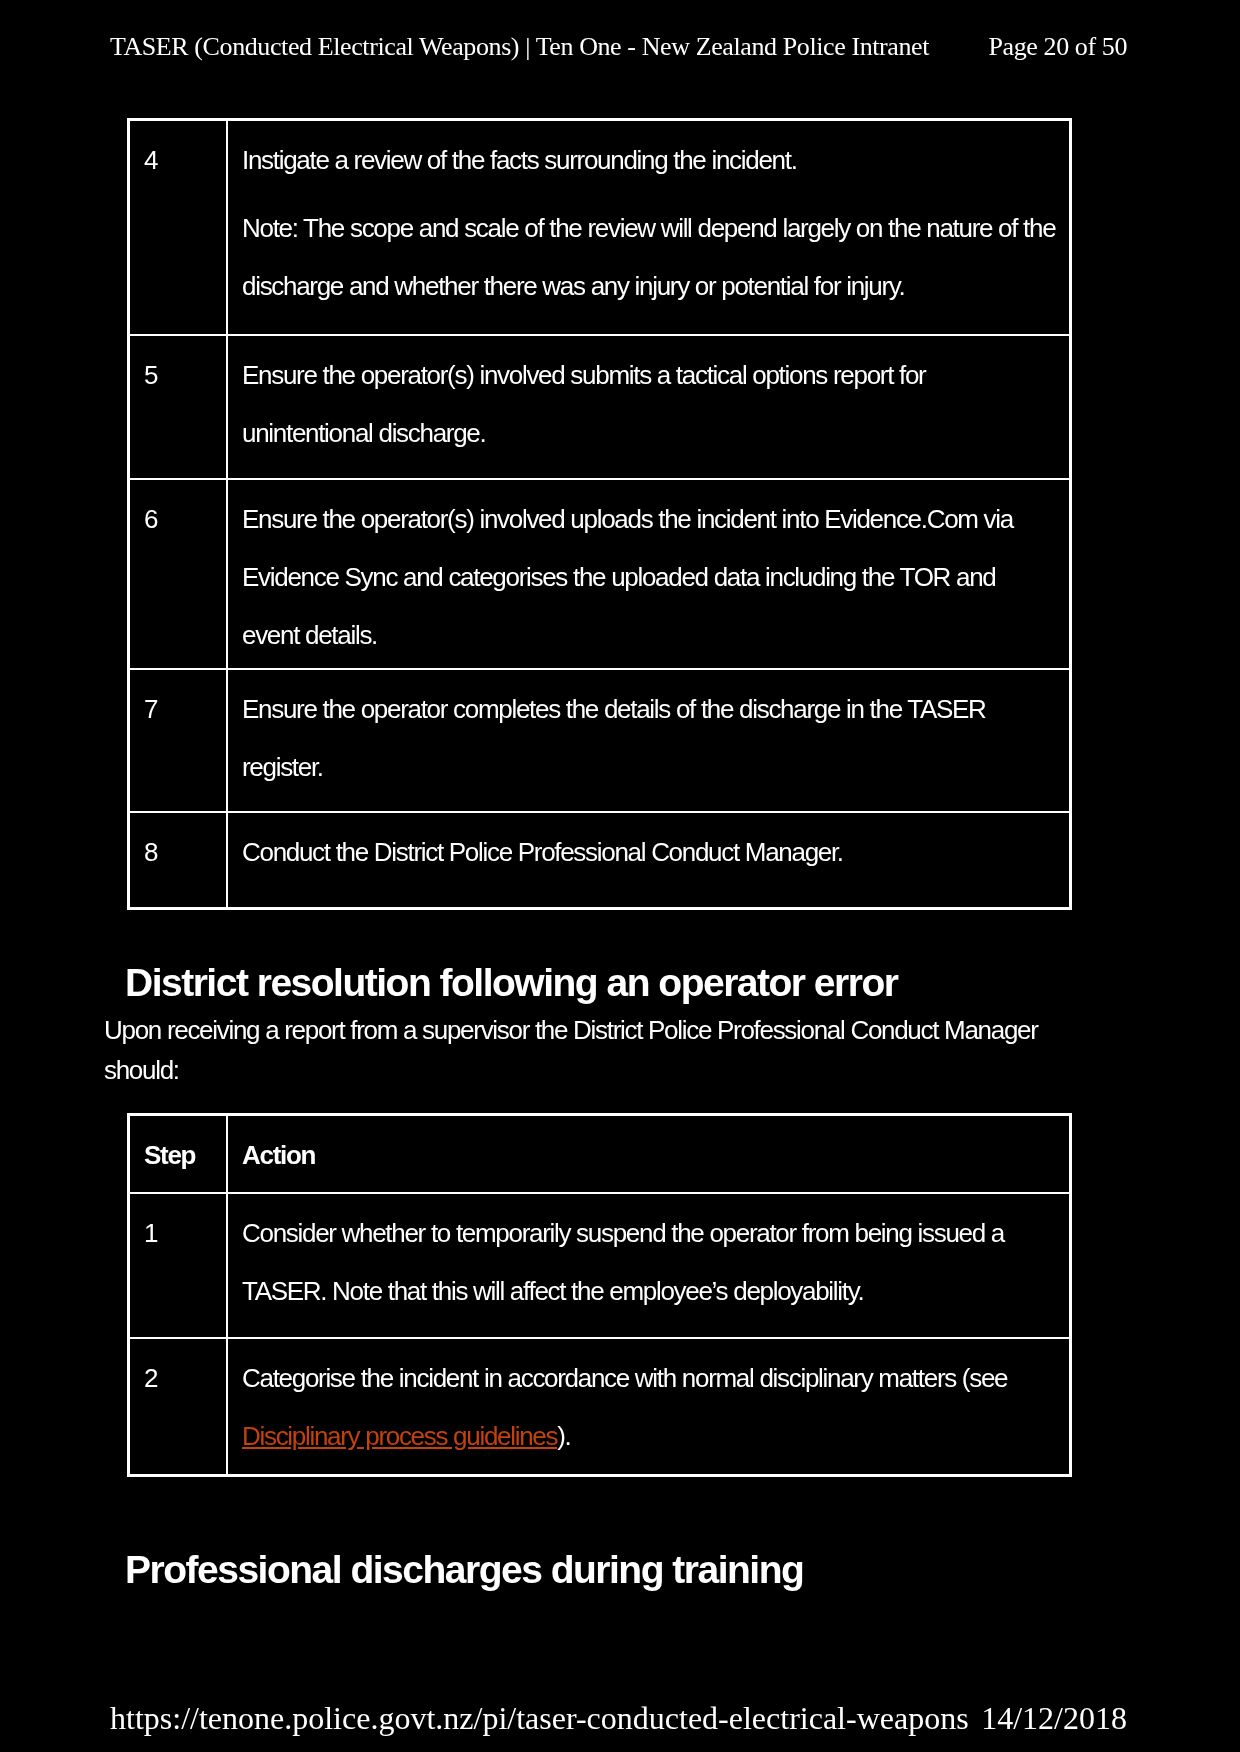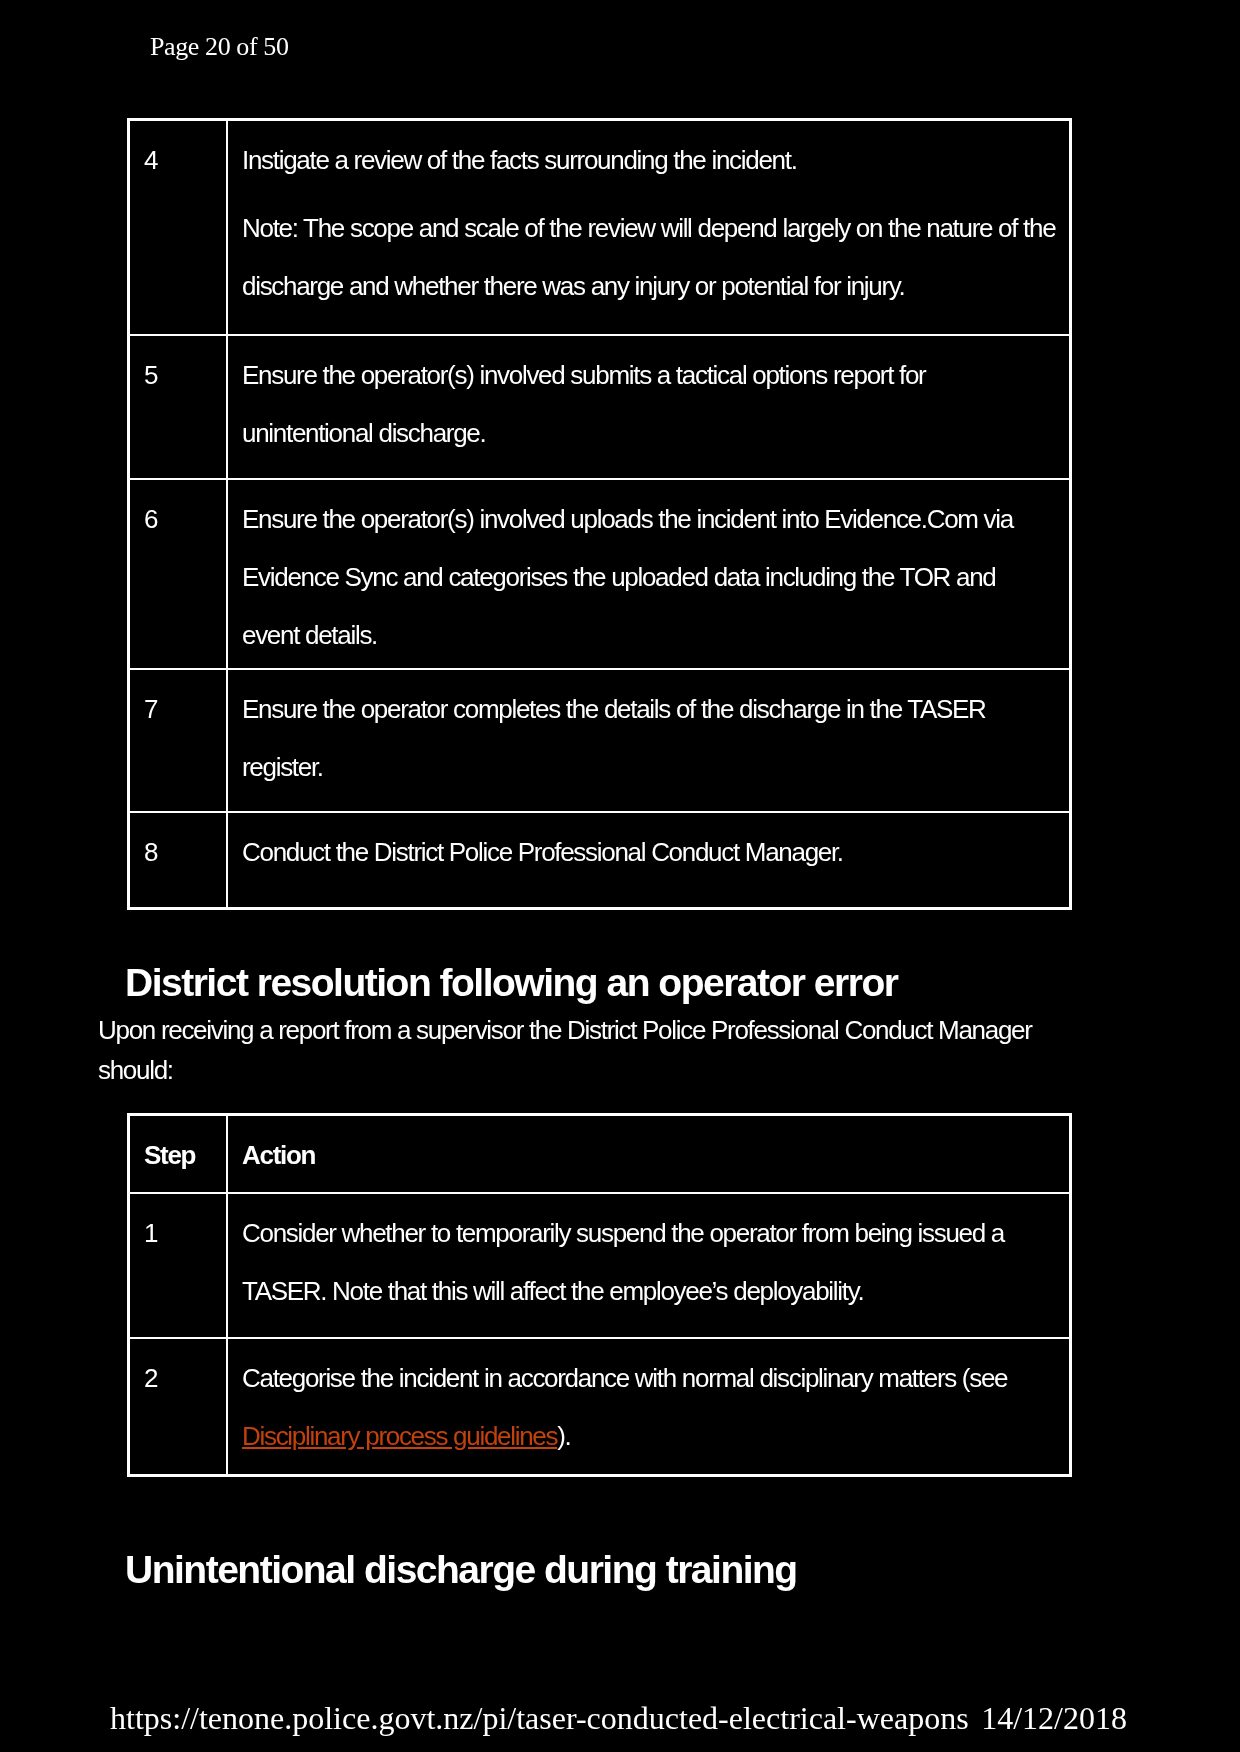--- a/index.html
+++ b/index.html
@@ -51,33 +51,34 @@
   .r7 .action-col{padding-right:20px;margin-left:38px;}
   
   .sec-heading{
     position:absolute;left:112px;margin:13px;
     font-size:39px;font-weight:bold;letter-spacing:-1.5px;
     white-space:nowrap;
   }
   #heading-district{top:948px;}
   #heading-training{top:1535px;}
   .intro{
-    position:absolute;left:98px;top:1010px;width:960px;margin:0;
+    position:absolute;left:104px;top:1010px;width:960px;margin:0;
     font-size:26px;line-height:40px;letter-spacing:-0.05em;
   }
   
   .doc-link{color:#c2410c;text-decoration:underline;cursor:pointer;}
   b.inline-bold{font-weight:normal;}
 </style>
 </head>
 <body>
 
 <div class="page">
 
   <div class="doc-header">
+    <span>TASER (Conducted Electrical Weapons) | Ten One - New Zealand Police Intranet</span>
     <span class="pageno">Page 20 of 50</span>
   </div>
 
   <table class="tbl" id="tbl-procedure">
     <tbody>
         <tr class="r4">
       <td class="step-col">4</td>
       <td class="action-col">
         <p>Instigate a review of the facts surrounding the incident.</p>
         <p class="note"><b class="inline-bold">Note</b><span>: The scope and scale of the review will depend largely on the nature of the discharge and whether there was any injury or potential for injury.</span></p>
@@ -128,20 +129,20 @@
     </tr>
     <tr class="a2">
       <td class="step-col">2</td>
       <td class="action-col">
         <p><span>Categorise the incident in accordance with normal disciplinary matters (see </span><a class="doc-link">Disciplinary process guidelines</a><span>).</span></p>
       </td>
     </tr>
   </tbody>
     </table>
 
-  <h2 class="sec-heading" id="heading-training">Unintentional discharge during training</h2>
+  <h2 class="sec-heading" id="heading-training">Professional discharges during training</h2>
 
   <div class="doc-footer">
     <span>https://tenone.police.govt.nz/pi/taser-conducted-electrical-weapons</span>
     <span>14/12/2018</span>
   </div>
 
 </div>
 
 </body></html>

